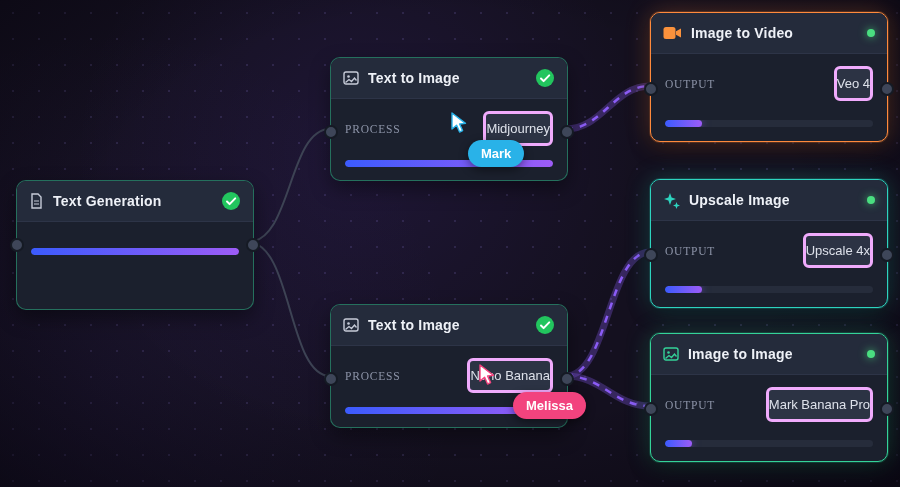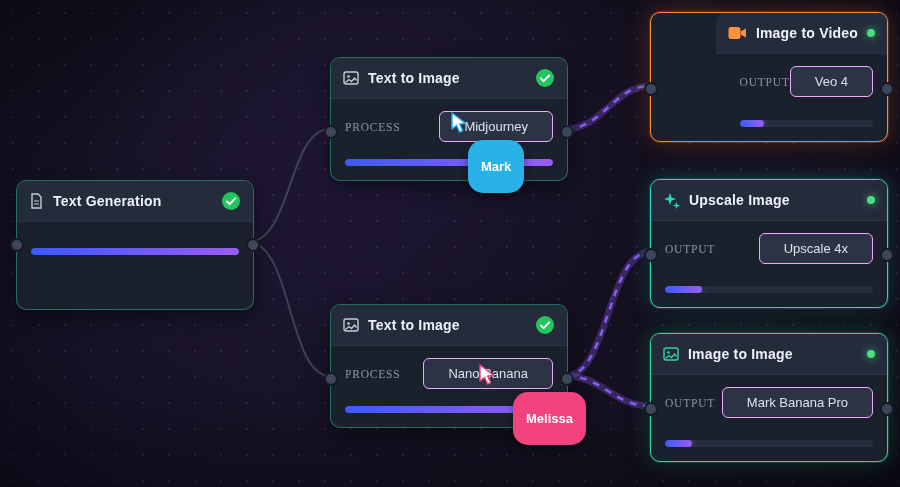--- a/index.html
+++ b/index.html
@@ -13,49 +13,49 @@
       radial-gradient(#2a2440 1.1px, transparent 1.1px);
     background-size:auto,auto,26px 26px;
   }
   .vignette{position:absolute;inset:0;z-index:1;pointer-events:none;
     background:radial-gradient(ellipse at 50% 45%, transparent 55%, rgba(4,2,10,0.55) 100%);}
   #edges{position:absolute;inset:0;z-index:2;}
   .node{position:absolute;z-index:5;background:#1b202d;border:1px solid #303a4a;
     border-radius:10px;box-shadow:0 8px 20px rgba(0,0,0,0.40);display:flex;flex-direction:column;}
   .node.done{border-color:rgba(52,211,153,0.45);}
   .node.accent-orange{border:1.5px solid #ff8a3c;
-    box-shadow:0 0 0 1px rgba(255,138,60,0.18), 0 0 24px rgba(255,138,60,0.28), 0 8px 20px rgba(0,0,0,0.4);align-items:flex-end;}
+    box-shadow:0 0 0 1px rgba(255,138,60,0.18), 0 0 24px rgba(255,138,60,0.28), 0 8px 20px rgba(0,0,0,0.4);}
   .node.accent-teal{border:1.5px solid #2dd4bf;
     box-shadow:0 0 0 1px rgba(45,212,191,0.18), 0 0 24px rgba(45,212,191,0.25), 0 8px 20px rgba(0,0,0,0.4);}
   .node.accent-green{border:1.5px solid #34d399;
     box-shadow:0 0 0 1px rgba(52,211,153,0.18), 0 0 24px rgba(52,211,153,0.25), 0 8px 20px rgba(0,0,0,0.4);}
   .node-header{height:40px;display:flex;align-items:center;gap:9px;padding:0 12px;
     background:#242b3b;border-bottom:1px solid #2d3447;border-radius:9px 9px 0 0;flex:0 0 auto;}
   .node-title{font-weight:700;font-size:14px;color:#eef1f7;letter-spacing:0.2px;}
   .hdr-right{margin-left:auto;display:flex;align-items:center;}
   .status-dot{width:8px;height:8px;border-radius:50%;background:#4ade80;
     box-shadow:0 0 8px rgba(74,222,128,0.8);}
   .node-body{flex:1;display:flex;flex-direction:column;justify-content:space-between;
     padding:12px 14px 14px;}
   .field-row{display:flex;align-items:center;justify-content:space-between;}
   .field-label{font-family:Liberation Serif, serif;font-size:11.5px;
     letter-spacing:0.8px;color:#8d94a8;}
-  .chip{background:#2c3344;border:1px solid #f0abfc;border-radius:6px;
-    padding:7px 24px;color:#dde1ea;font-size:13px;white-space:nowrap;}
+  .chip{background:#2c3344;border:3px solid #f0abfc;border-radius:6px;
+    padding:7px 0;color:#dde1ea;font-size:13px;white-space:nowrap;}
   .progress{height:7px;background:#262c3b;border-radius:4px;overflow:hidden;margin-top:14px;}
   .progress-fill{height:100%;border-radius:4px;
     background:linear-gradient(90deg,#3b5bfd,#9d5cf6);
     box-shadow:0 0 8px rgba(124,92,246,0.6);}
   .port{position:absolute;width:10px;height:10px;border-radius:50%;
     background:#3e4659;border:2px solid #151a24;z-index:6;}
   .port-left{left:-7px;}
   .port-right{right:-7px;}
   .icon{display:inline-flex;align-items:center;}
   .cursor-wrap{position:absolute;z-index:20;}
-  .cursor-pill{position:absolute;padding:19px 13px;border-radius:15px;color:#fff;
+  .cursor-pill{position:absolute;padding:6px 13px;border-radius:15px;color:#fff;
     font-weight:700;font-size:13px;white-space:nowrap;
     box-shadow:0 3px 10px rgba(0,0,0,0.45);}
 </style>
 </head>
 <body>
 
 <svg id="edges" width="900" height="487">
   <path d="M248 242 C 292 242, 288 129, 330 129" fill="none" stroke="#3d4354" stroke-width="2"></path>
   <path d="M248 242 C 292 242, 288 376, 330 376" fill="none" stroke="#3d4354" stroke-width="2"></path>
   <path d="M566 129 C 602 129, 614 86, 650 86" fill="none" stroke="rgba(139,92,246,0.30)" stroke-width="7"></path>

